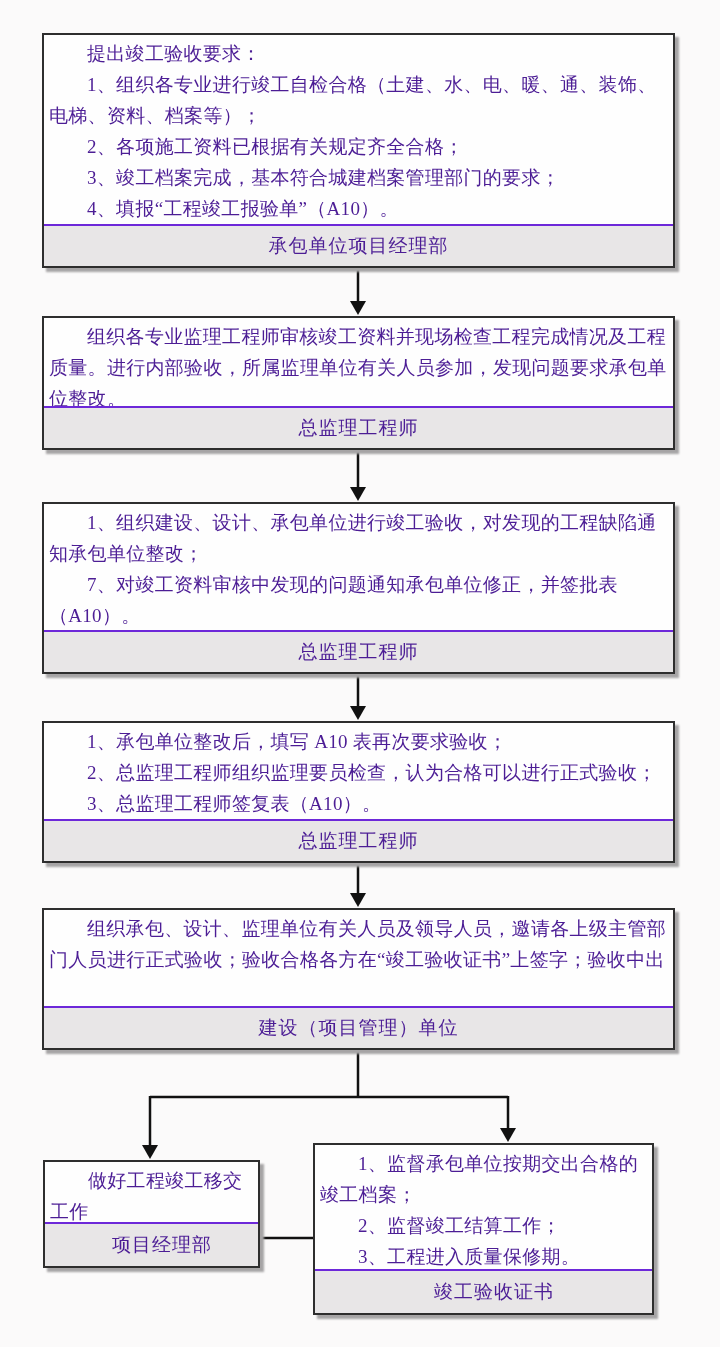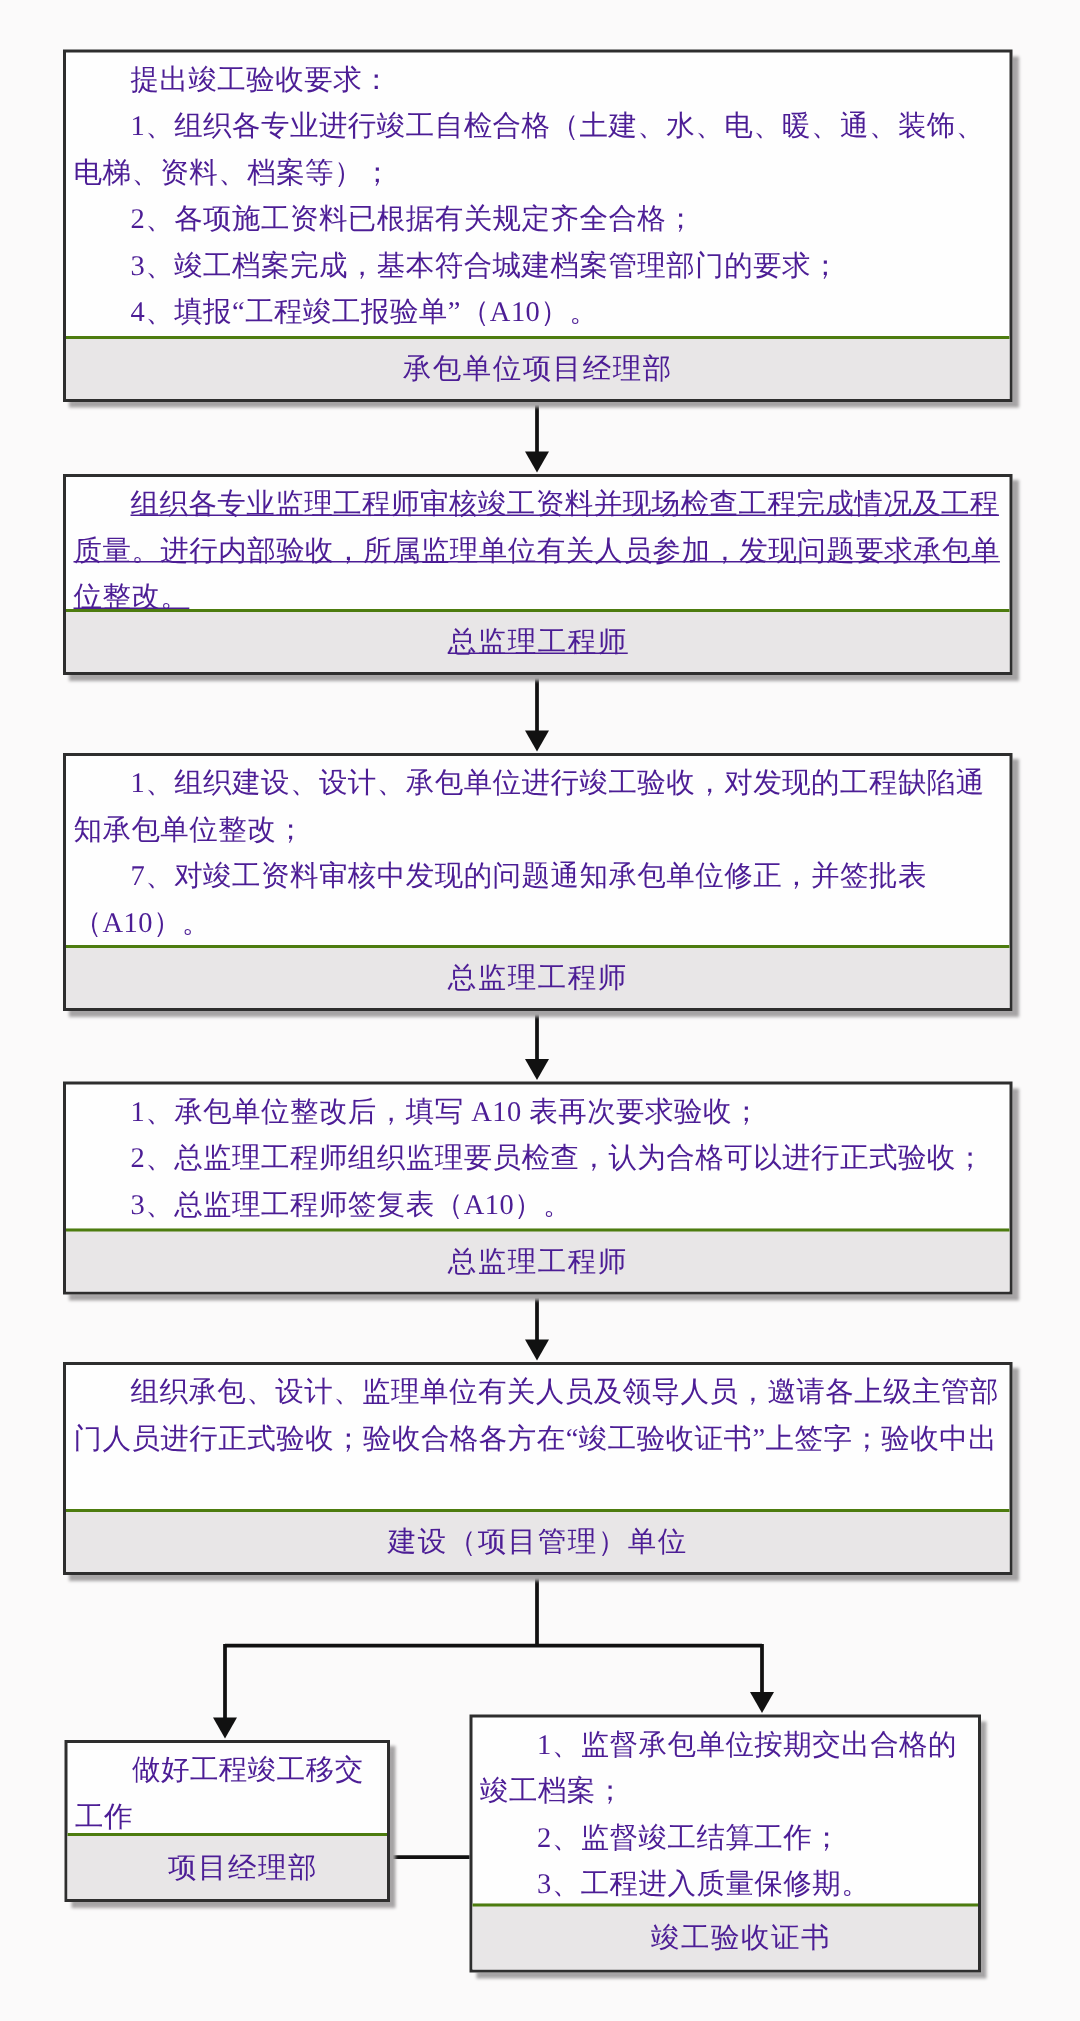--- a/index.html
+++ b/index.html
@@ -40,21 +40,21 @@
     overflow: hidden;
   }
   .box-body p {
     margin: 0;
     text-indent: 2em;
   }
   .box-footer {
     flex: 0 0 auto;
     height: 42px;
     box-sizing: border-box;
-    border-top: 2px solid #4d7c0f;
+    border-top: 2px solid #6d28d9;
     background: #e8e6e7;
     display: flex;
     align-items: center;
     justify-content: center;
     font-size: 19px;
     letter-spacing: 1px;
   }
   .small-footer { height: 44px; padding-left: 21px; }
   svg line { stroke: #111111; stroke-width: 2.5px; }
   svg polygon { fill: #111111; }
@@ -105,21 +105,21 @@
     <div class="box-body">
       <p>提出竣工验收要求：</p>
       <p>1、组织各专业进行竣工自检合格（土建、水、电、暖、通、装饰、电梯、资料、档案等）；</p>
       <p>2、各项施工资料已根据有关规定齐全合格；</p>
       <p>3、竣工档案完成，基本符合城建档案管理部门的要求；</p>
       <p>4、填报“工程竣工报验单”（A10）。</p>
     </div>
     <div class="box-footer">承包单位项目经理部</div>
   </div>
 
-  <div class="flow-box" style="left:42px; top:316px; width:633px; height:134px;text-decoration:underline;">
+  <div class="flow-box" style="left:42px; top:316px; width:633px; height:134px;">
     <div class="box-body">
       <p>组织各专业监理工程师审核竣工资料并现场检查工程完成情况及工程质量。进行内部验收，所属监理单位有关人员参加，发现问题要求承包单位整改。</p>
     </div>
     <div class="box-footer">总监理工程师</div>
   </div>
 
   <div class="flow-box" style="left:42px; top:502px; width:633px; height:172px;justify-content:center;">
     <div class="box-body">
       <p>1、组织建设、设计、承包单位进行竣工验收，对发现的工程缺陷通知承包单位整改；</p>
       <p>7、对竣工资料审核中发现的问题通知承包单位修正，并签批表（A10）。</p>

